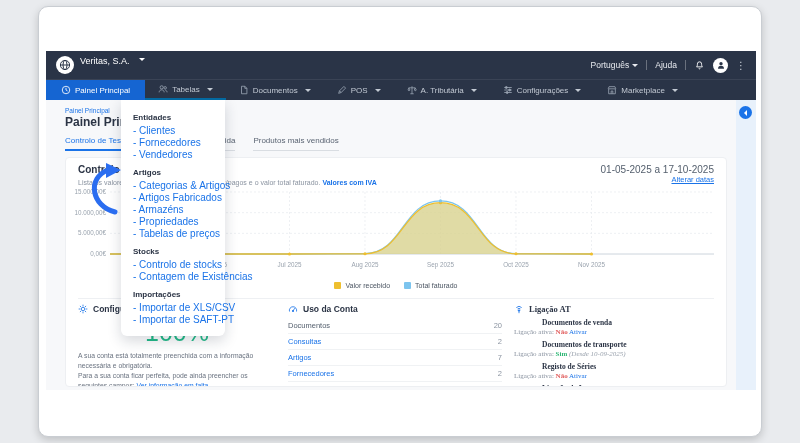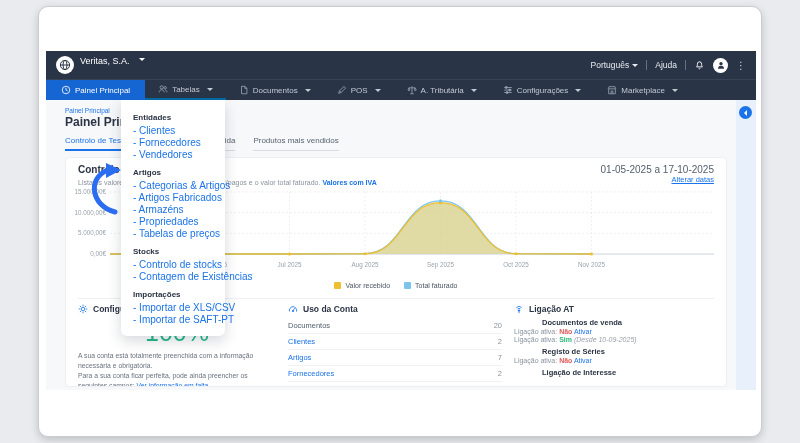--- a/index.html
+++ b/index.html
@@ -42,21 +42,21 @@
   .change-dates { position:absolute; right:12px; top:17px; font-size:7.5px; color:#1a73e8; cursor:pointer;text-decoration:underline; }
   #chart-svg { position:absolute; left:4px; top:30px; }
   .legend { position:absolute; left:0; top:124px; width:100%; display:flex; justify-content:center; gap:14px; font-size:7px; color:#4a5461; }
   .leg { display:flex; align-items:center; gap:4px; }
   .sw { width:7px; height:7px; border-radius:1px; display:inline-block; }
   .divider { position:absolute; left:12px; right:12px; top:140px; height:1px; background:#eef0f3; }
 
   .col { position:absolute; top:146px; }
   .col1 { left:12px; width:198px; }
   .col2 { left:222px; width:214px; }
-  .col3 { left:448px; width:202px; }
+  .col3 { left:448px; width:202px;font-family:Liberation Serif, serif; }
   .col-head { display:flex; align-items:center; gap:5px; font-size:8.5px; font-weight:bold; color:#2b3445; margin-bottom:4px; }
   .col-head svg { color:#1a73e8; }
   .pct { text-align:center; font-size:25px; color:#22bb88; margin:2px 0 4px; }
   .cfg-text { font-size:6.8px; color:#6a7380; line-height:1.45; }
   .cfg-text a { color:#1a73e8; text-decoration:none; }
   .usage-row { display:flex; justify-content:space-between; font-size:7.5px; padding:3px 0; border-bottom:1px solid #f0f2f4; color:#55606e; }
   .usage-row .lnk { color:#1a73e8; cursor:pointer; }
   .usage-row .val { color:#8a93a0;text-align:right; }
   .at-title { font-size:7.5px; font-weight:bold; color:#2b3445; margin-top:4px;padding-left:28px; }
   .at-status { font-size:7px; color:#8a93a0; margin-top:1px; }
@@ -267,21 +267,21 @@
                 <path d="M6 8.2L8.2 5"></path>
                 <circle cx="6" cy="8.4" r=".8" fill="currentColor"></circle>
               </svg>
             <span>Uso da Conta</span>
           </div>
           <div class="usage-row">
               <span>Documentos</span>
               <span class="val">20</span>
             </div>
           <div class="usage-row">
-              <span class="lnk">Clientes</span>
+              <span class="lnk">Consultas</span>
               <span class="val">2</span>
             </div>
           <div class="usage-row">
               <span class="lnk">Artigos</span>
               <span class="val">7</span>
             </div>
           <div class="usage-row">
               <span class="lnk">Fornecedores</span>
               <span class="val">2</span>
             </div>
@@ -300,20 +300,21 @@
                 <path d="M6 8.7V11"></path>
               </svg>
             <span>Ligação AT</span>
           </div>
           <div class="at-title">Documentos de venda</div>
           <div class="at-status">
             <span>Ligação ativa:</span>
             <span class="st-no">Não</span>
             <span class="st-act">Ativar</span>
           </div>
+          <div class="at-title">Documentos de transporte</div>
           <div class="at-status">
             <span>Ligação ativa:</span>
             <span class="st-yes">Sim</span>
             <span class="st-note">(Desde 10-09-2025)</span>
           </div>
           <div class="at-title">Registo de Séries</div>
           <div class="at-status">
             <span>Ligação ativa:</span>
             <span class="st-no">Não</span>
             <span class="st-act">Ativar</span>

